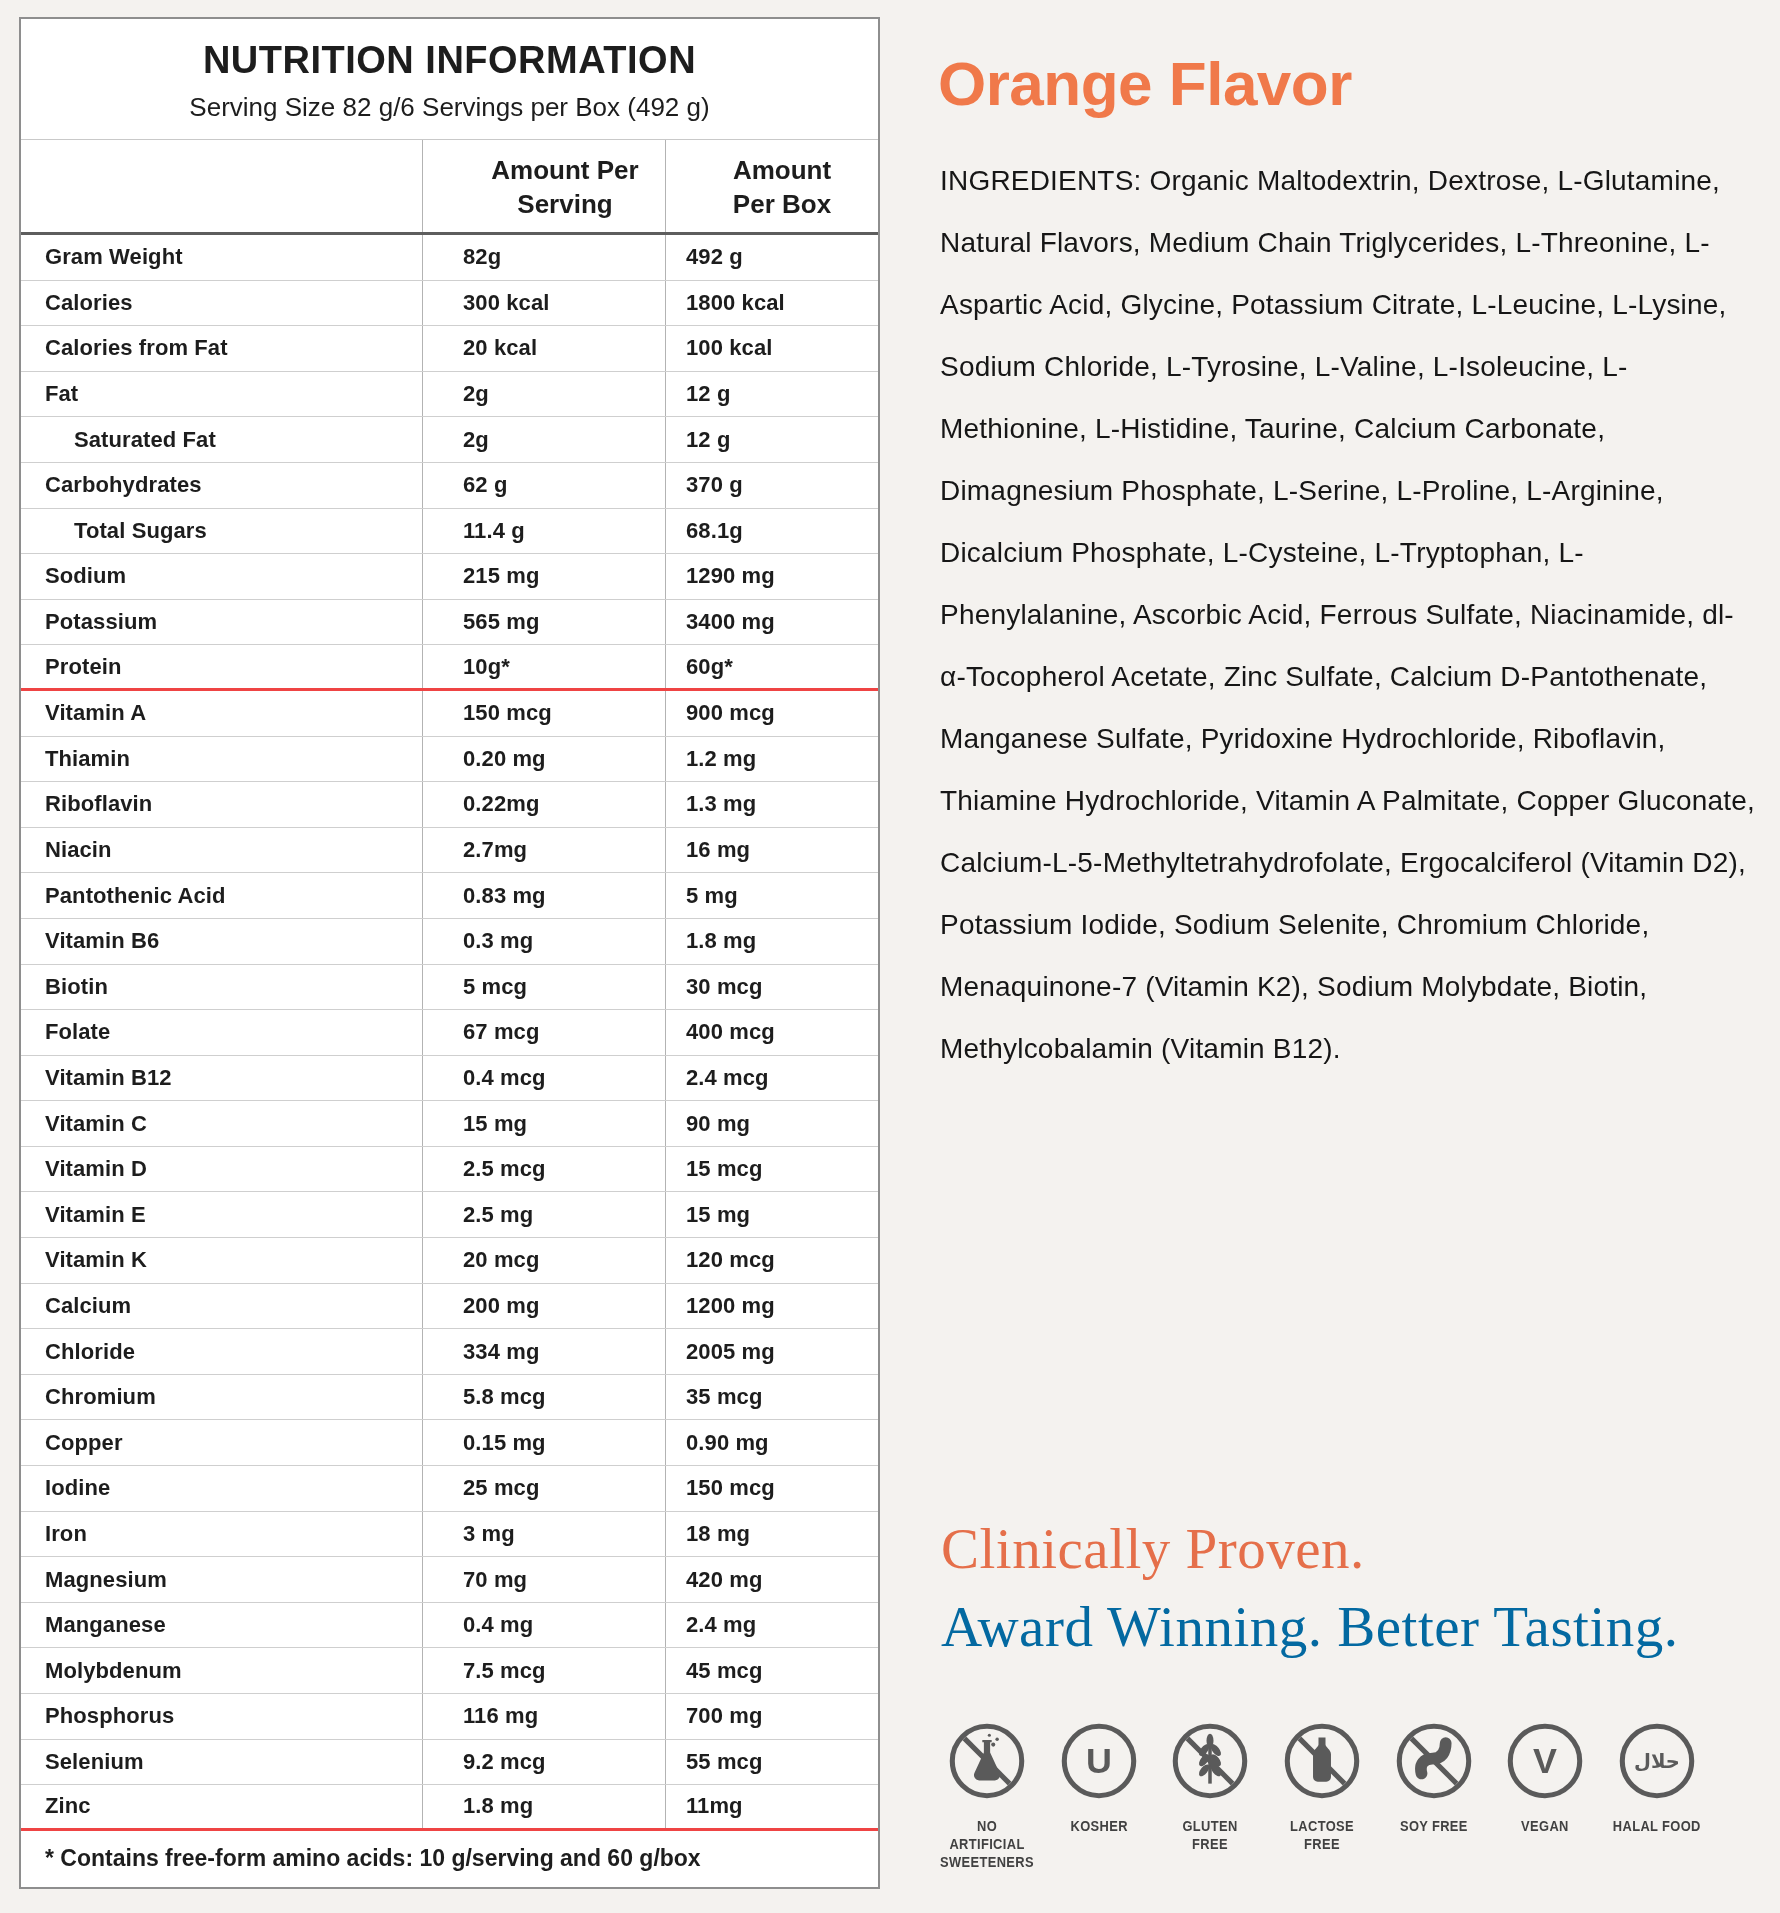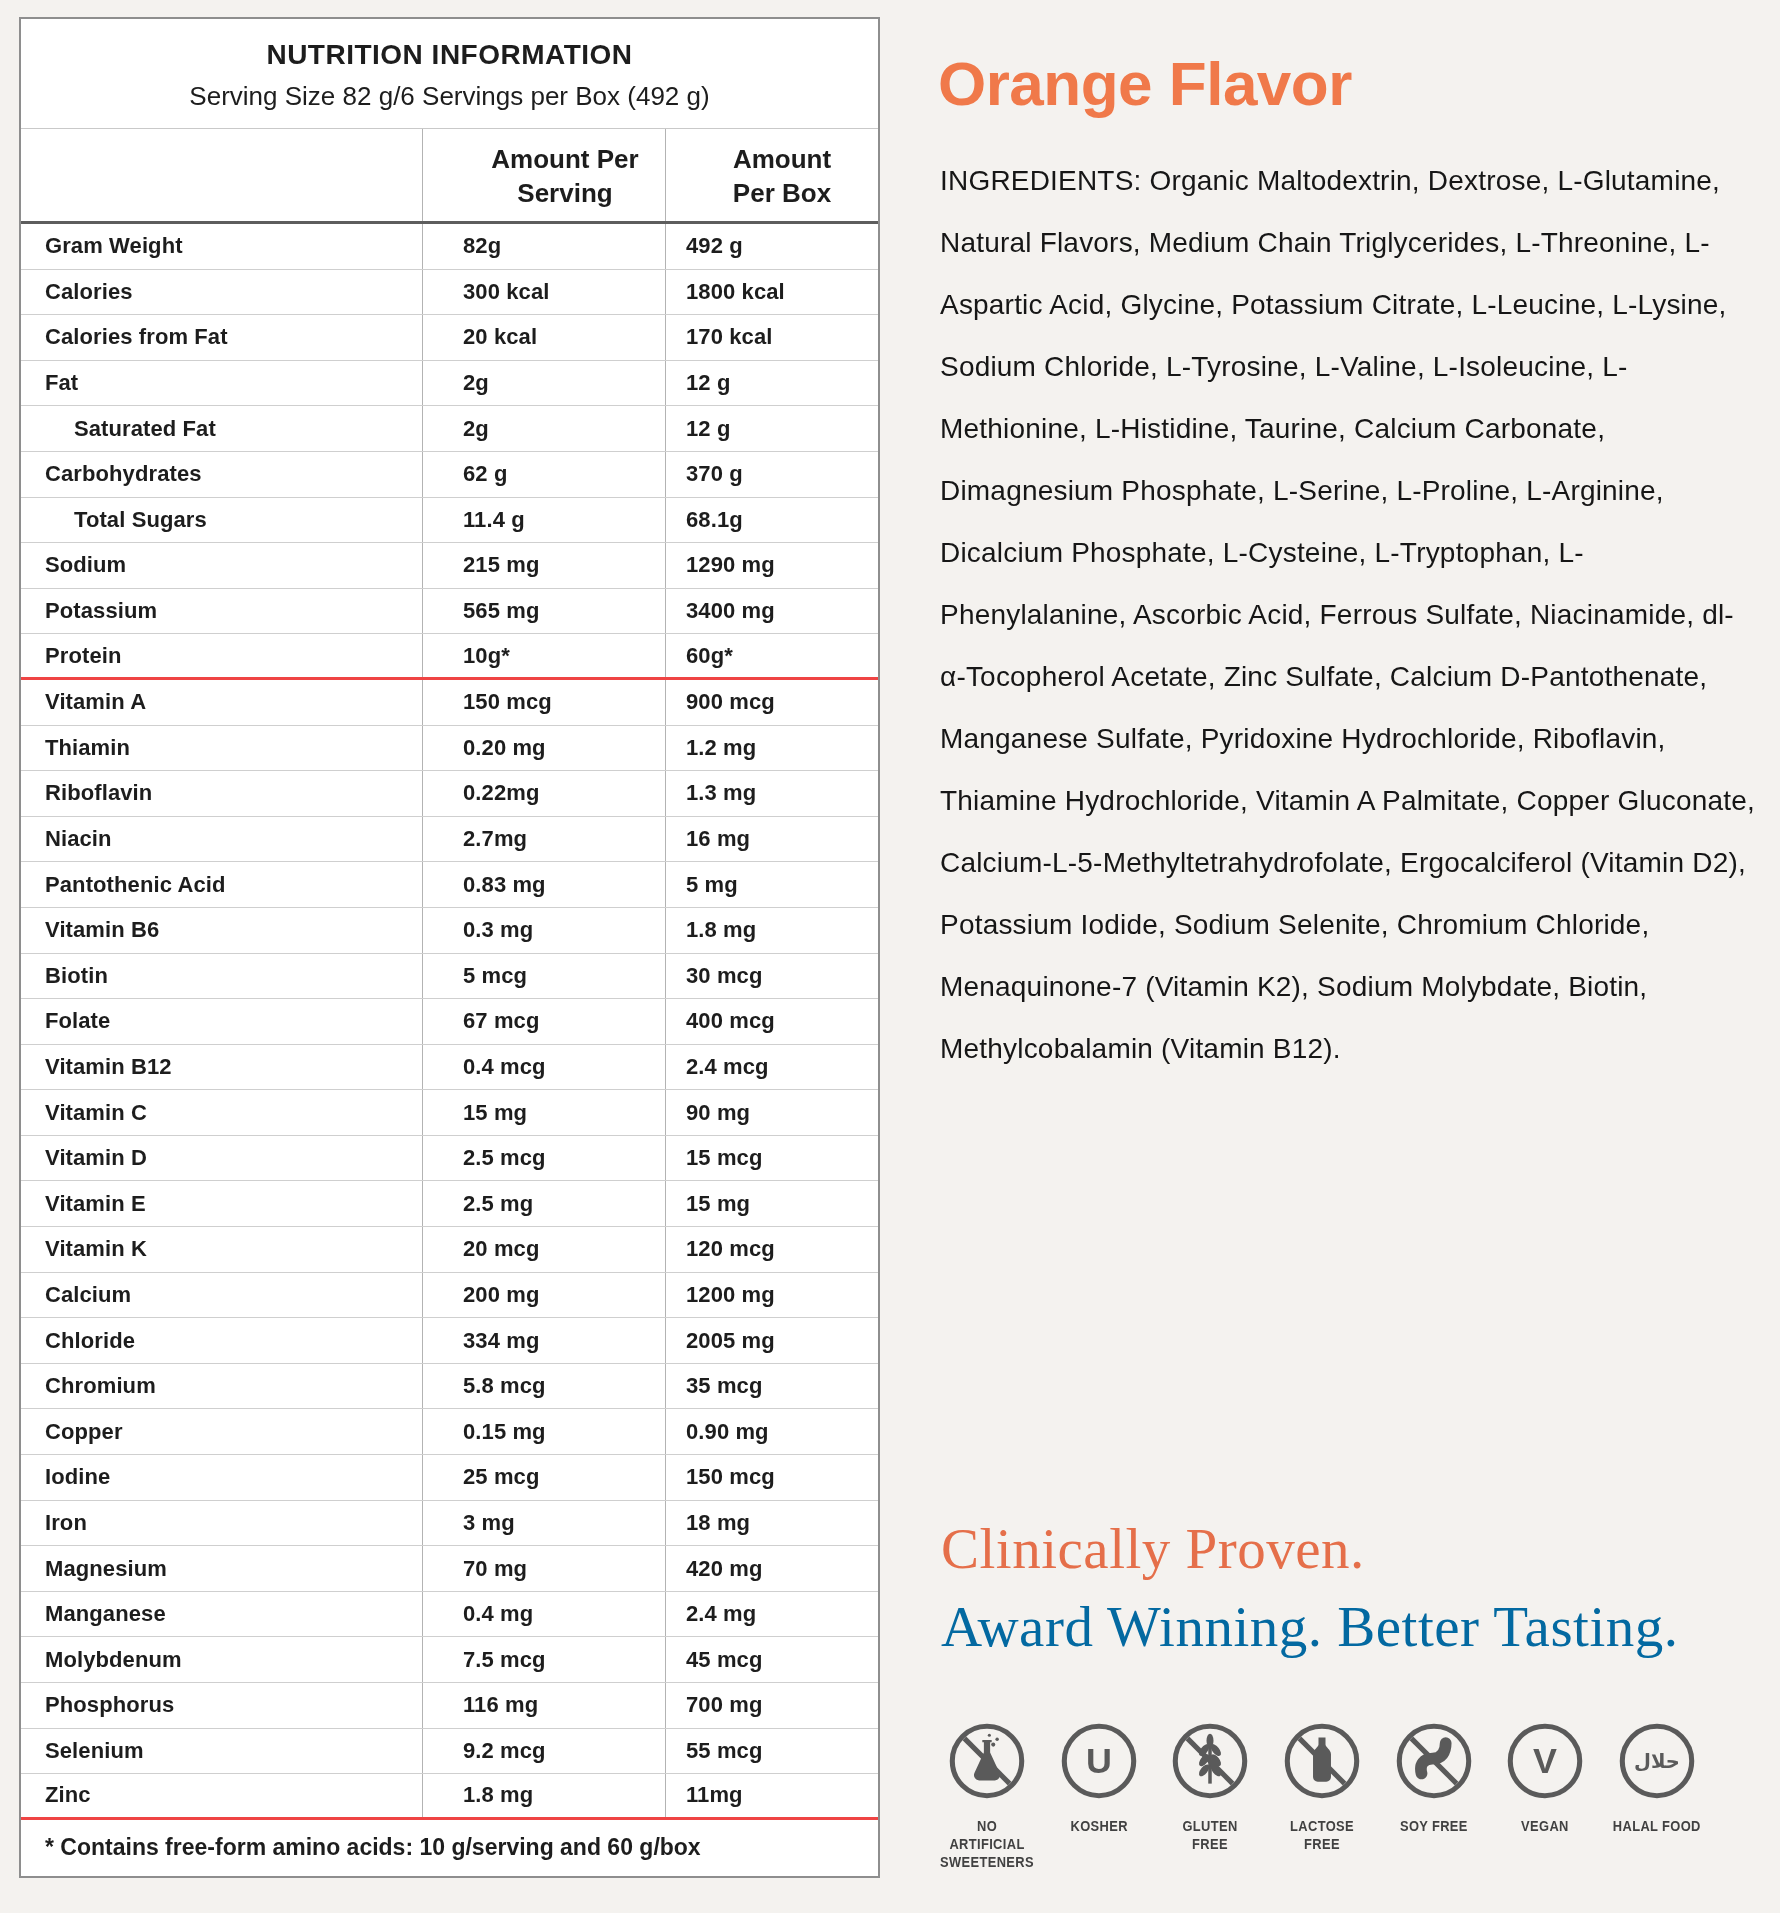--- a/index.html
+++ b/index.html
@@ -8,21 +8,21 @@
     background:#f4f2ef;color:#1d1d1d;
     font-family:"Liberation Sans", sans-serif;
     -webkit-font-smoothing:antialiased;
   }
   
   .card{
     position:absolute;left:19px;top:17px;width:861px;box-sizing:border-box;
     background:#ffffff;border:2px solid #8e8e8e;
   }
   .thead{text-align:center;padding:20px 10px 16px;}
-  .title{font-size:28px;font-weight:700;letter-spacing:.5px;}
+  .title{font-size:38px;font-weight:700;letter-spacing:.5px;}
   .subtitle{font-size:26px;font-weight:500;margin-top:10px;}
   .colhead{
     display:grid;grid-template-columns:401px 243px 1fr;
     border-top:1px solid #c9c9c9;border-bottom:3px solid #5d5d5d;text-align:center;
   }
   .colhead .hcell{
     padding:13px 0 11px 0;font-size:26px;font-weight:700;
     line-height:34px;white-space:pre-line;
   }
   .colhead .hcell.h2{padding-left:42px;border-left:1px solid #b3b3b3;}
@@ -97,21 +97,21 @@
           <div class="cell v2">492 g</div>
         </div>
         <div class="trow">
           <div class="cell lab">Calories</div>
           <div class="cell v1">300 kcal</div>
           <div class="cell v2">1800 kcal</div>
         </div>
         <div class="trow">
           <div class="cell lab">Calories from Fat</div>
           <div class="cell v1">20 kcal</div>
-          <div class="cell v2">170 kcal</div>
+          <div class="cell v2">100 kcal</div>
         </div>
         <div class="trow">
           <div class="cell lab">Fat</div>
           <div class="cell v1">2g</div>
           <div class="cell v2">12 g</div>
         </div>
         <div class="trow">
           <div class="cell lab indent">Saturated Fat</div>
           <div class="cell v1">2g</div>
           <div class="cell v2">12 g</div>

